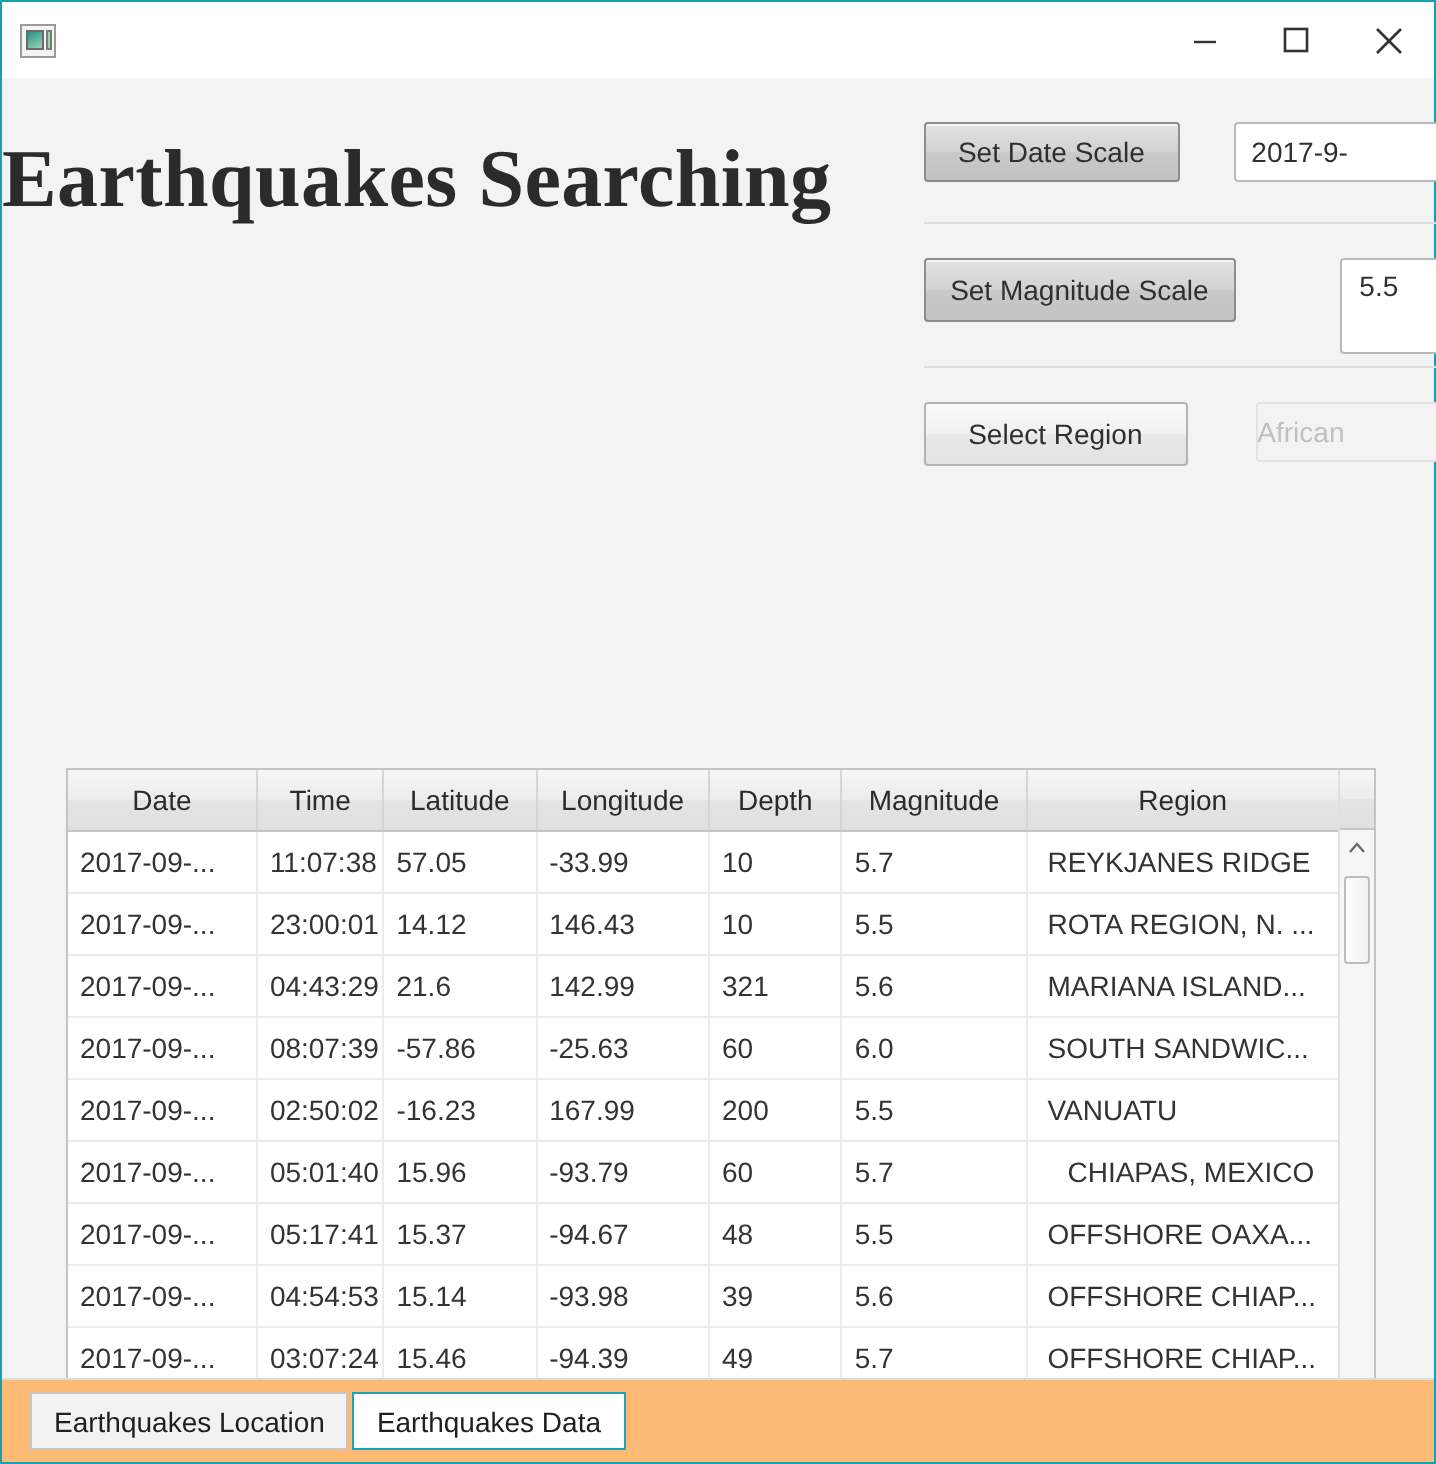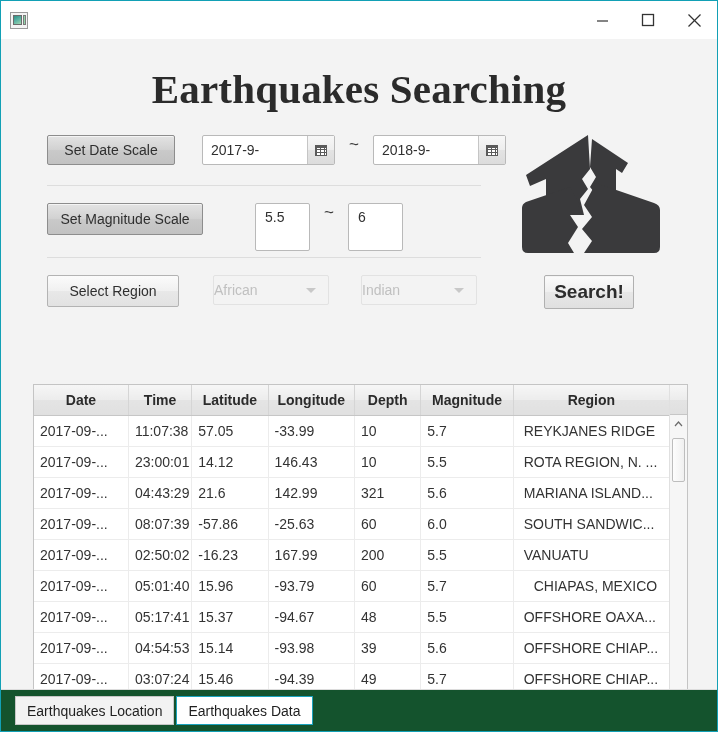--- a/index.html
+++ b/index.html
@@ -70,21 +70,20 @@
     cursor: default;
   }
   .win-btn svg { display: block; }
 
   
   #client {
     flex: 1 1 auto;
     background: #f3f3f3;
     position: relative;
     display: flex;
-    flex-direction: column;
   }
 
   
   #page-title {
     font-family: "Liberation Serif", "DejaVu Serif", serif;
     font-weight: bold;
     font-size: 41px;
     color: #2b2b2b;
     text-align: center;
     margin-top: 26px;
@@ -262,21 +261,21 @@
     border-collapse: collapse;
     width: 100%;
     table-layout: fixed;
     font-size: 14px;
   }
   thead th {
     height: 28px;
     background: linear-gradient(to bottom, #f6f6f6 0%, #ececec 50%, #e4e4e4 51%, #e0e0e0 100%);
     border-right: 1px solid #d5d5d5;
     border-bottom: 1px solid #c6c6c6;
-    font-weight: bold;
+    font-weight: normal;
     color: #2b2b2b;
     font-size: 14px;
     text-align: center;
     user-select: none;
   }
   tbody td {
     height: 28px;
     border-right: 1px solid #ececec;
     border-bottom: 1px solid #ececec;
     padding-left: 6px;
@@ -334,21 +333,21 @@
     background: linear-gradient(to bottom, #f6f6f6 0%, #ececec 50%, #e4e4e4 51%, #e0e0e0 100%);
     border-bottom: 1px solid #c6c6c6;
   }
 
   
   #tabbar {
     position: absolute;
     left: 0; bottom: 0;
     width: 100%;
     height: 42px;
-    background: #14532d;
+    background: #fdba74;
     border-top: 1px solid #dcdcdc;
     display: flex;
     align-items: center;
     padding-left: 14px;
     box-sizing: border-box;
   }
   .tab {
     height: 29px;
     box-sizing: border-box;
     padding: 0 11px;

